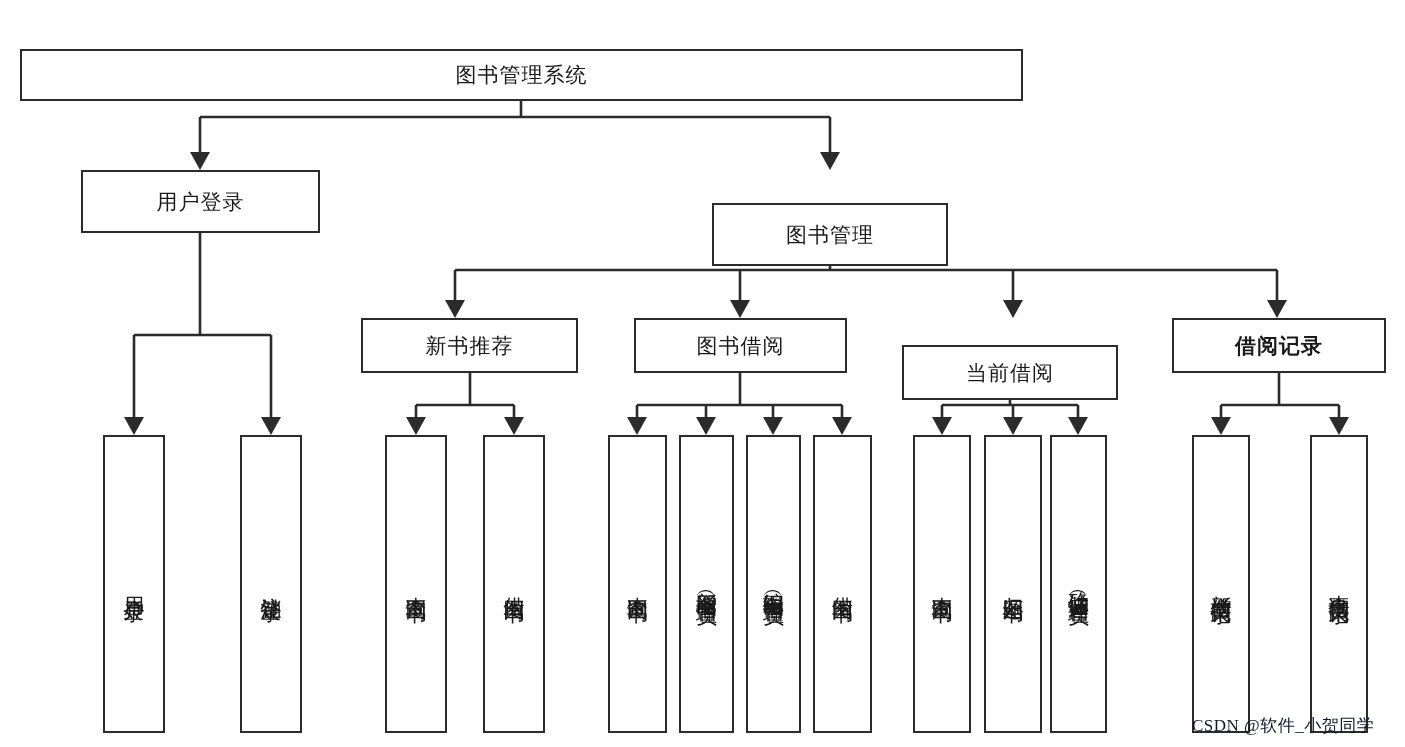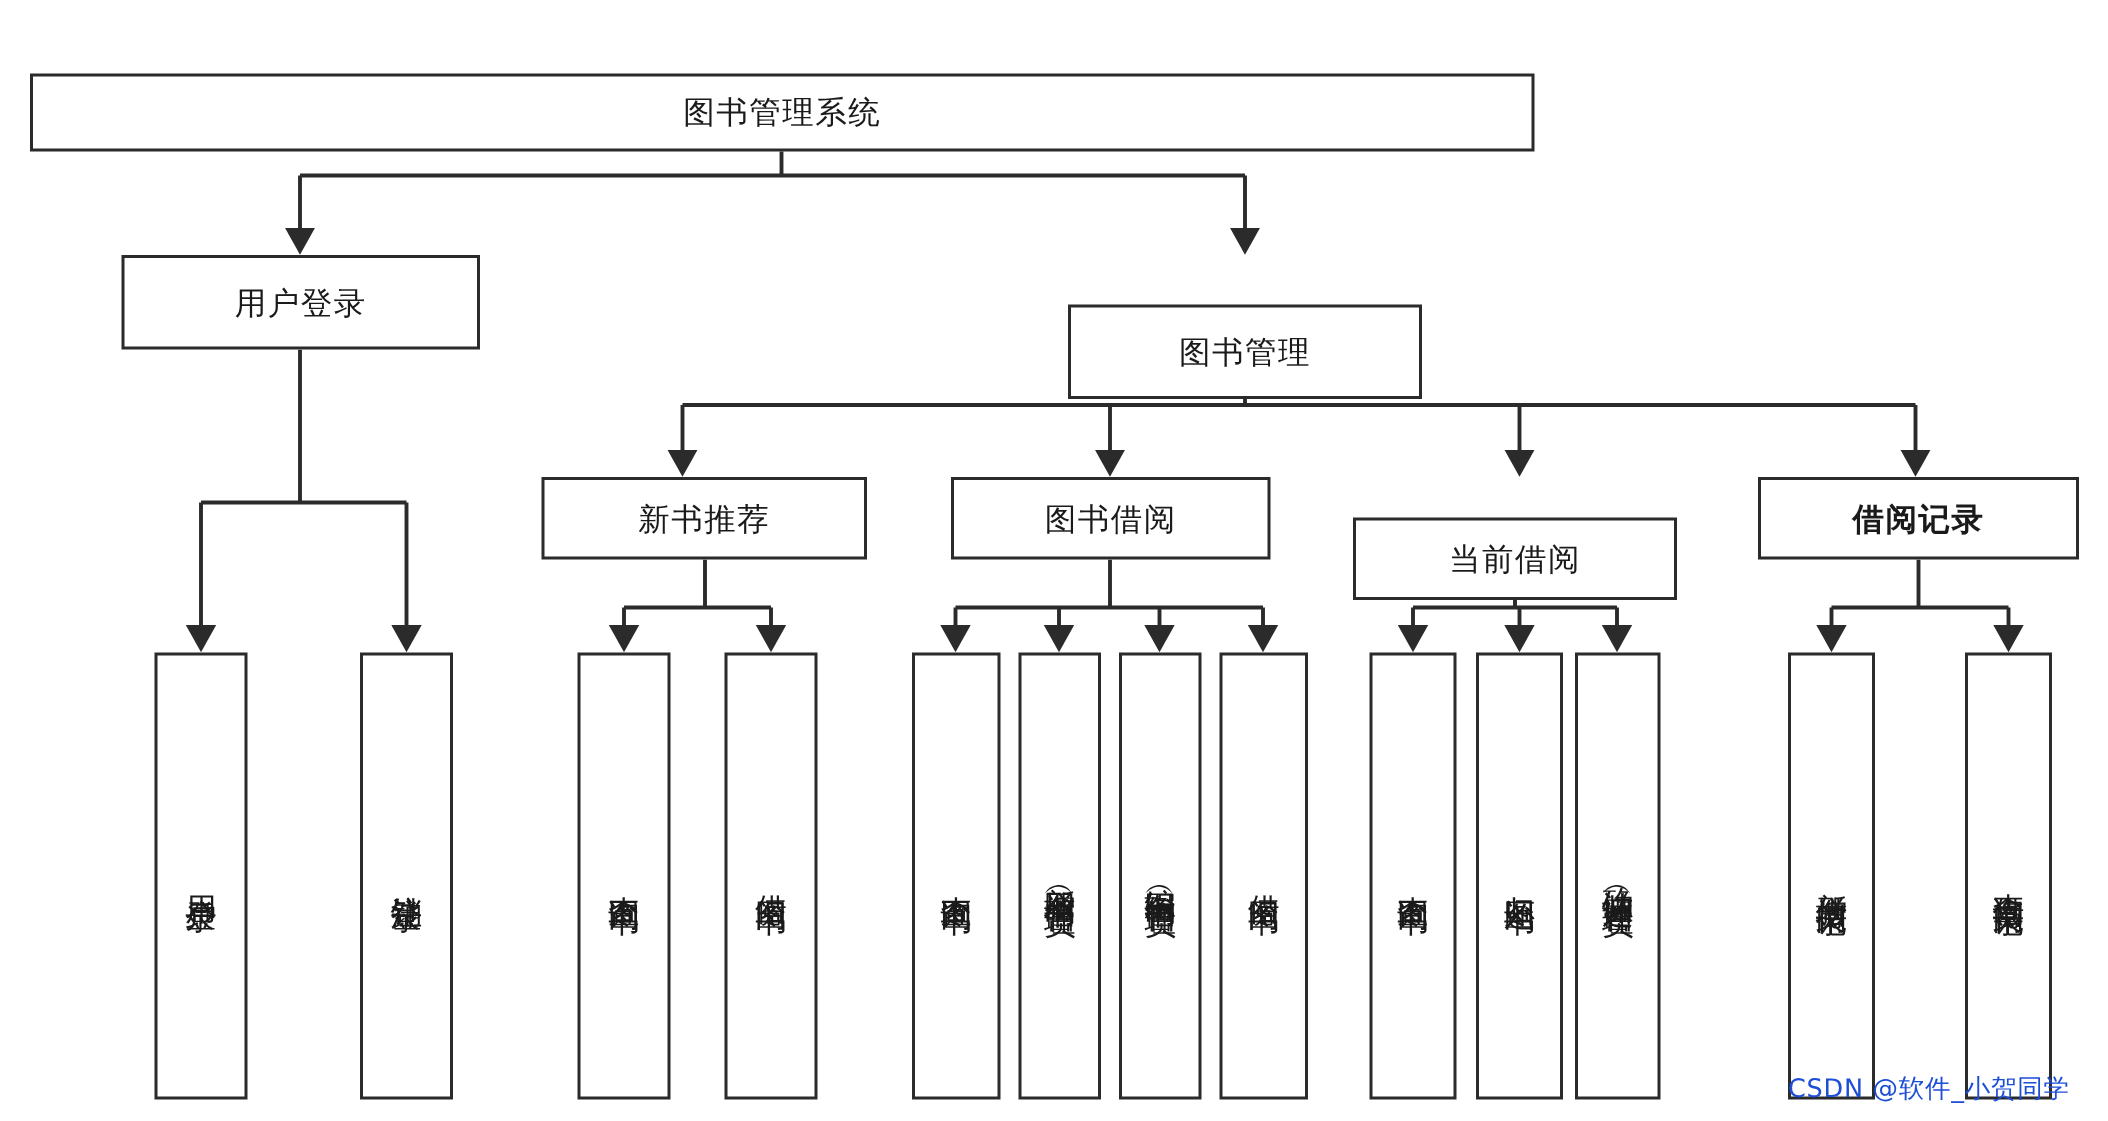--- a/index.html
+++ b/index.html
@@ -52,23 +52,24 @@
     text-orientation: upright;
     display: block;
     white-space: normal;
     text-align: center;
   }
   .watermark {
     position: absolute;
     left: 1192px;
     top: 714px;
     font-size: 17px;
-    color: #1d4ed8;
+    color: #0f172a;
     letter-spacing: 0.5px;
     white-space: nowrap;
+    font-family: Liberation Serif, serif;
   }
 </style>
 </head>
 <body>
 
 <div id="canvas">
 
   <svg id="wires" viewBox="0 0 1405 747" xmlns="http://www.w3.org/2000/svg">
     <defs>
       <marker id="arrow" markerWidth="9" markerHeight="9" refX="3.2" refY="4.5" orient="auto" markerUnits="strokeWidth">

